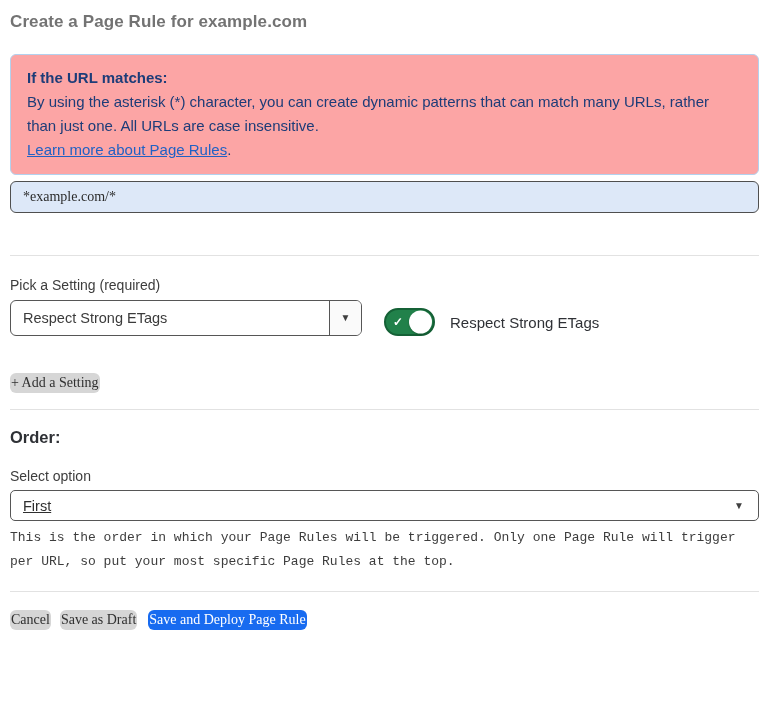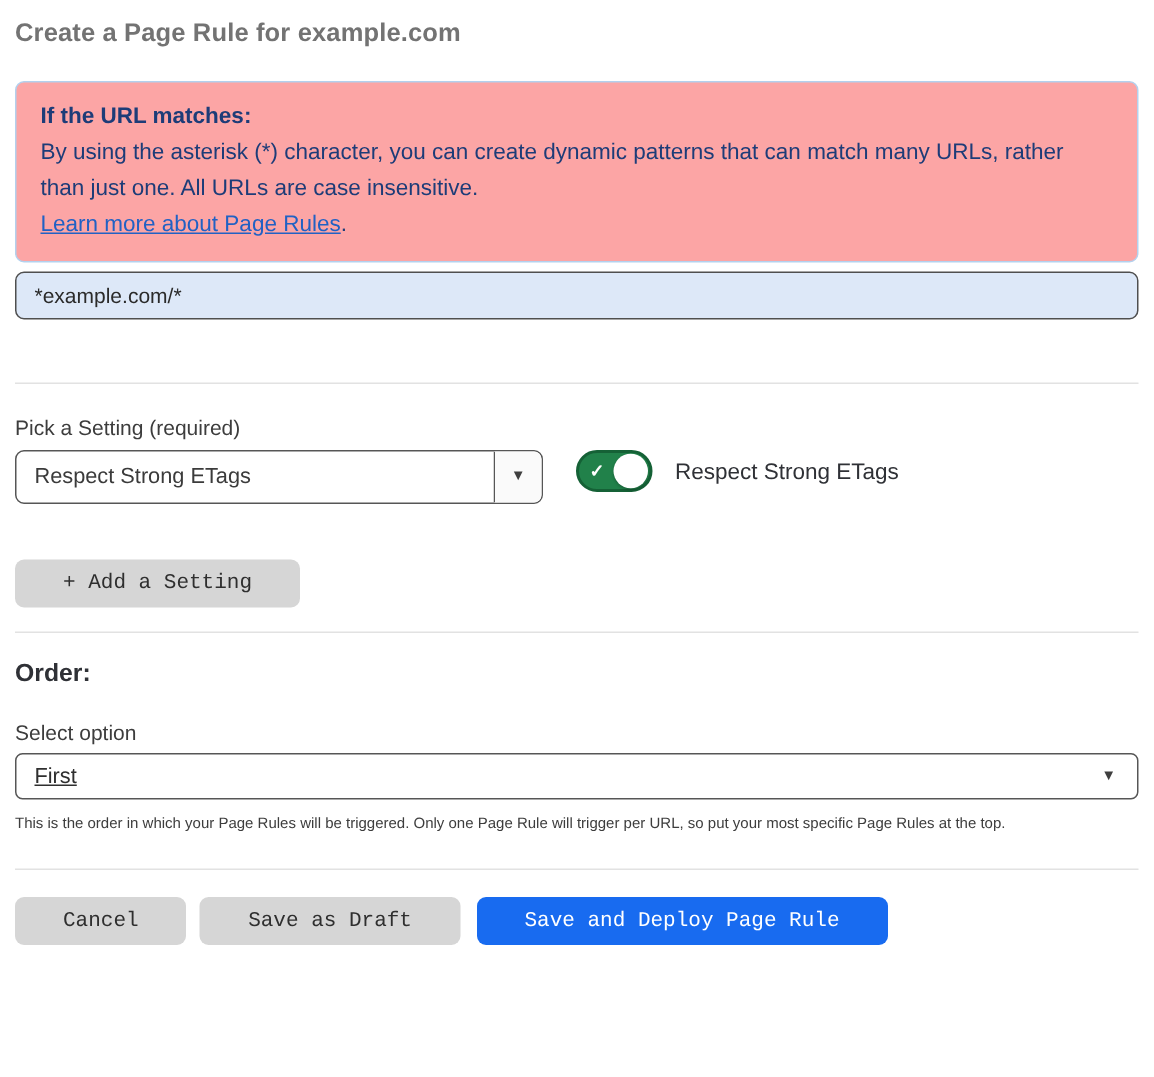--- a/index.html
+++ b/index.html
@@ -49,21 +49,21 @@
   
   .url-input {
     display: block;
     width: 749px;
     height: 32px;
     margin-top: 6px;
     background: #dde8f8;
     border: 1px solid #4f4f4f;
     border-radius: 6px;
     padding: 0 12px;
-    font-family: Liberation Sans, sans-serif;
+    font-family: Liberation Serif, serif;
     font-size: 14px;
     color: #2b2b2b;
     outline: none;
   }
 
   .divider {
     height: 1px;
     background: #e2e2e2;
     border: none;
   }
@@ -74,21 +74,21 @@
   .section-heading {
     font-size: 16.5px;
     font-weight: 700;
     color: #2f3136;
     margin-top: 18px;
   }
 
   
   .setting-row {
     display: flex;
-    align-items: flex-start;
+    align-items: flex-end;
     margin-top: 7px;
   }
   .select-box {
     position: relative;
     display: flex;
     align-items: center;
     background: #ffffff;
     border: 1px solid #565656;
     border-radius: 6px;
     cursor: pointer;
@@ -158,25 +158,25 @@
     margin-left: 15px;
     font-size: 15px;
     color: #2f3136;
   }
 
   
   .btn {
     display: inline-flex;
     align-items: center;
     justify-content: center;
-    height: 32px;
-    padding: 0 32px;
+    height: 20px;
+    padding: 0 1px;
     border: none;
     border-radius: 6px;
-    font-family: Liberation Mono, monospace;
+    font-family: Liberation Serif, serif;
     font-size: 14px;
     cursor: pointer;
   }
   .btn-gray {
     background: #d6d6d6;
     color: #2f2f2f;
   }
   .btn-blue {
     background: #186bf0;
     color: #ffffff;
@@ -198,24 +198,25 @@
     color: #2f2f2f;
     text-decoration: underline;
   }
   .order-select .caret {
     margin-right: 14px;
     color: #3f3f3f;
   }
 
   .help-text {
     margin-top: 5px;
-    font-size: 10px;
+    font-size: 13px;
     line-height: 24px;
     color: #3d3d3d;
     max-width: 745px;
+    font-family: Liberation Mono, monospace;
   }
 
   .footer-actions {
     display: flex;
     align-items: center;
     gap: 9px;
     margin-top: 18px;
   }
   .footer-actions .btn-blue { margin-left: 2px; }
 </style>

